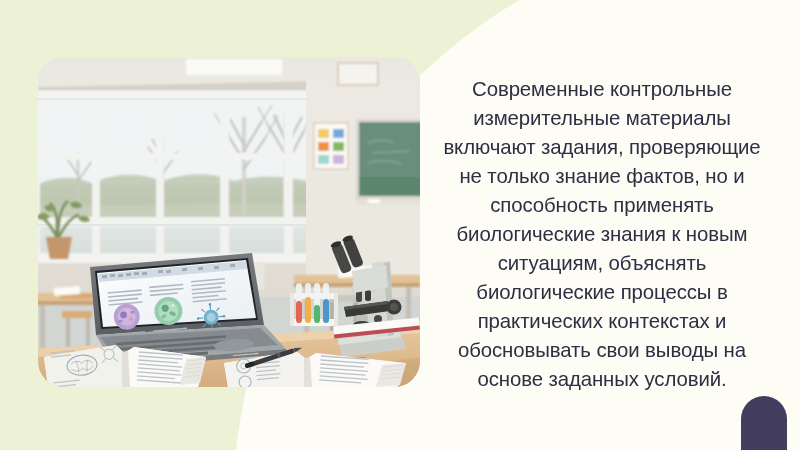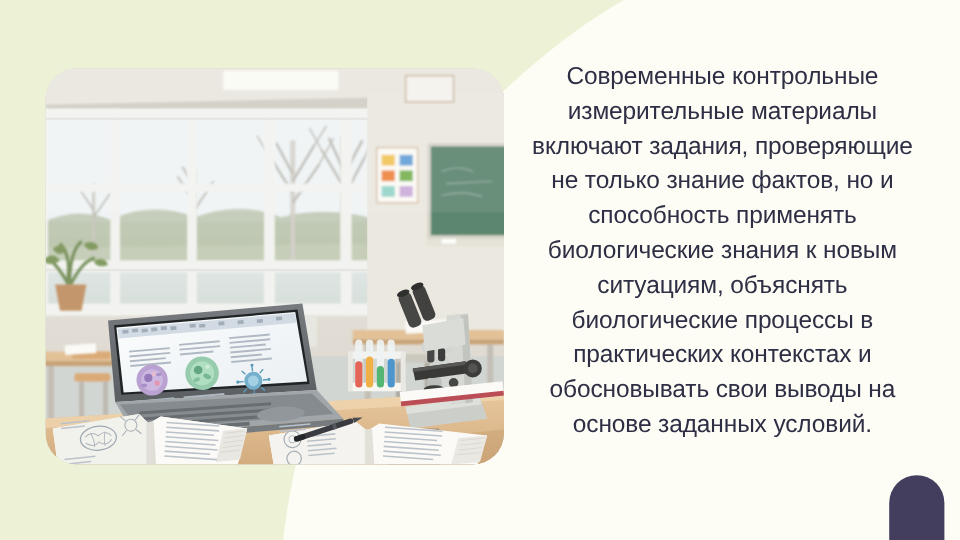--- a/index.html
+++ b/index.html
@@ -36,21 +36,21 @@
     width: 382px; height: 330px;
     border-radius: 26px;
     overflow: hidden;
     background: #cfd3d0;
   }
   .photo-svg { display: block; width: 382px; height: 330px; }
 
   
   .text-block {
     position: absolute;
-    left: 424px; top: 50px;
+    left: 424px; top: 75px;
     width: 356px; height: 310px;
     display: flex;
     align-items: flex-start;
     justify-content: center;
   }
   .body-text {
     margin: 0;
     width: 340px;
     text-align: center;
     color: #2E2E45;

